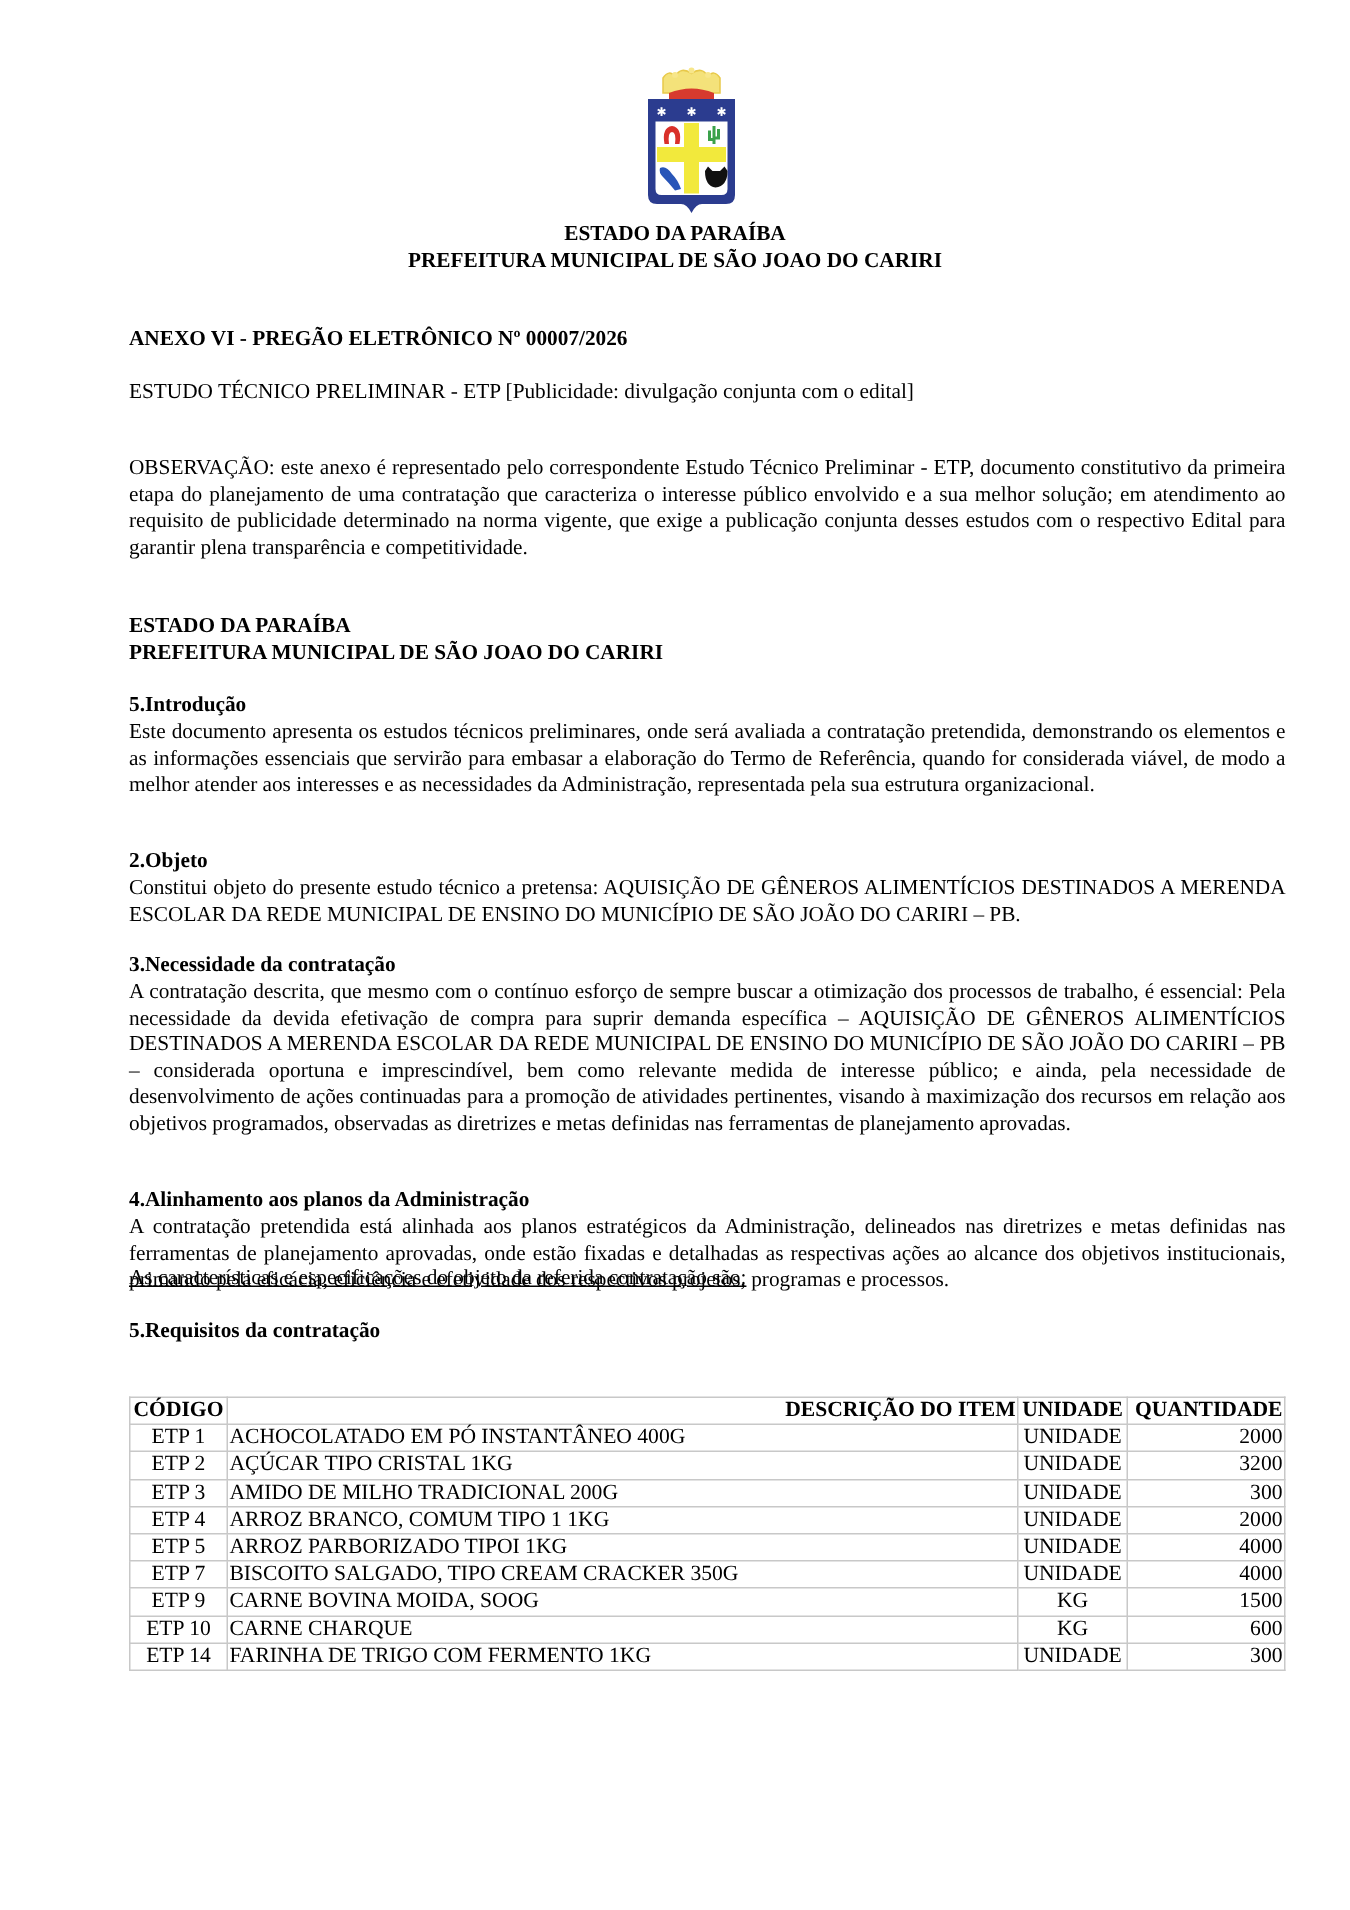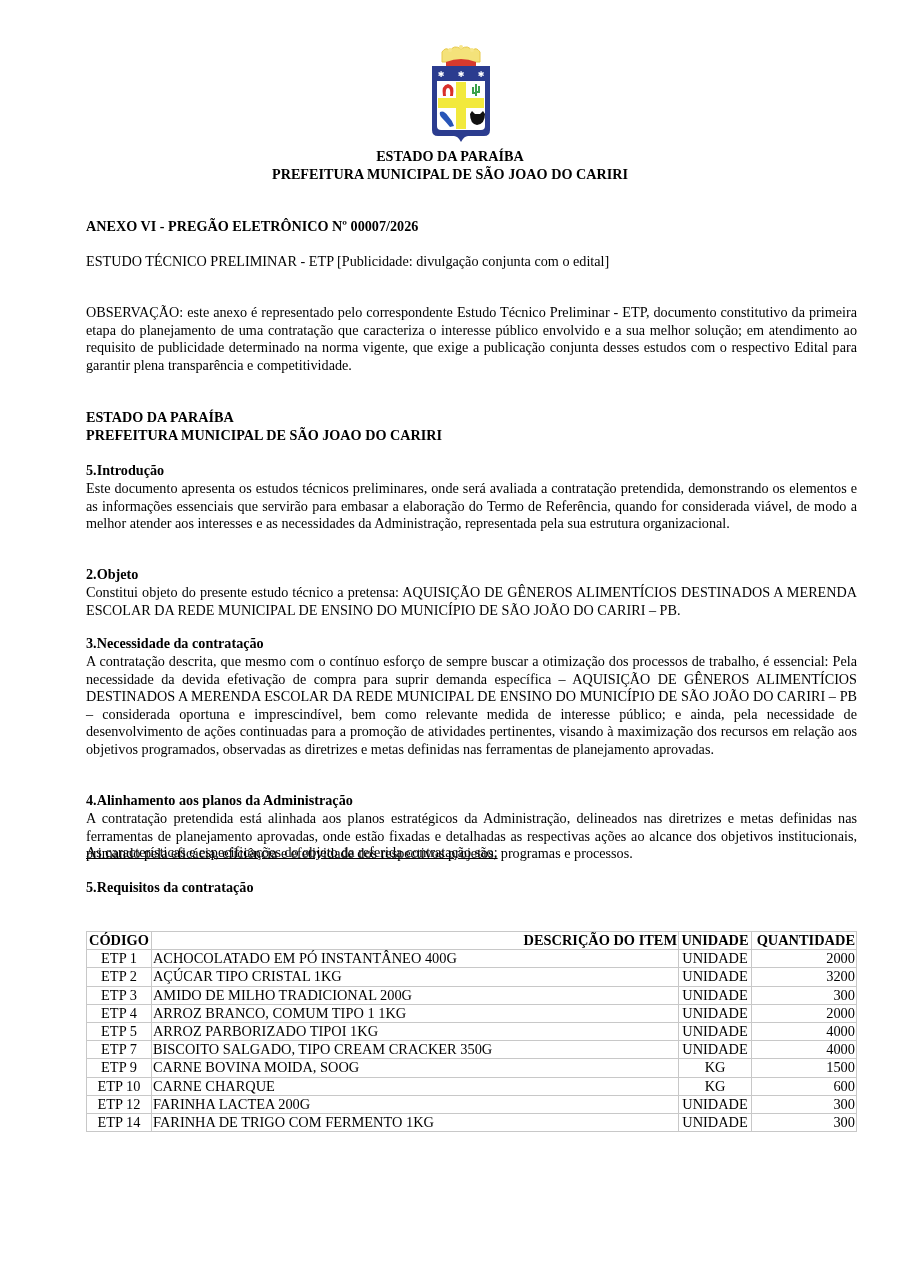--- a/index.html
+++ b/index.html
@@ -139,25 +139,19 @@
         <td class="c-unit">KG</td>
         <td class="c-qty">1500</td>
       </tr>
       <tr>
         <td class="c-code">ETP 10</td>
         <td class="c-desc">CARNE CHARQUE</td>
         <td class="c-unit">KG</td>
         <td class="c-qty">600</td>
       </tr>
       <tr>
-        <td class="c-code">ETP 12</td>
-        <td class="c-desc">FARINHA LACTEA 200G</td>
-        <td class="c-unit">UNIDADE</td>
-        <td class="c-qty">300</td>
-      </tr>
-      <tr>
         <td class="c-code">ETP 14</td>
         <td class="c-desc">FARINHA DE TRIGO COM FERMENTO 1KG</td>
         <td class="c-unit">UNIDADE</td>
         <td class="c-qty">300</td>
       </tr>
     </tbody>
 </table>
 
 </body></html>

